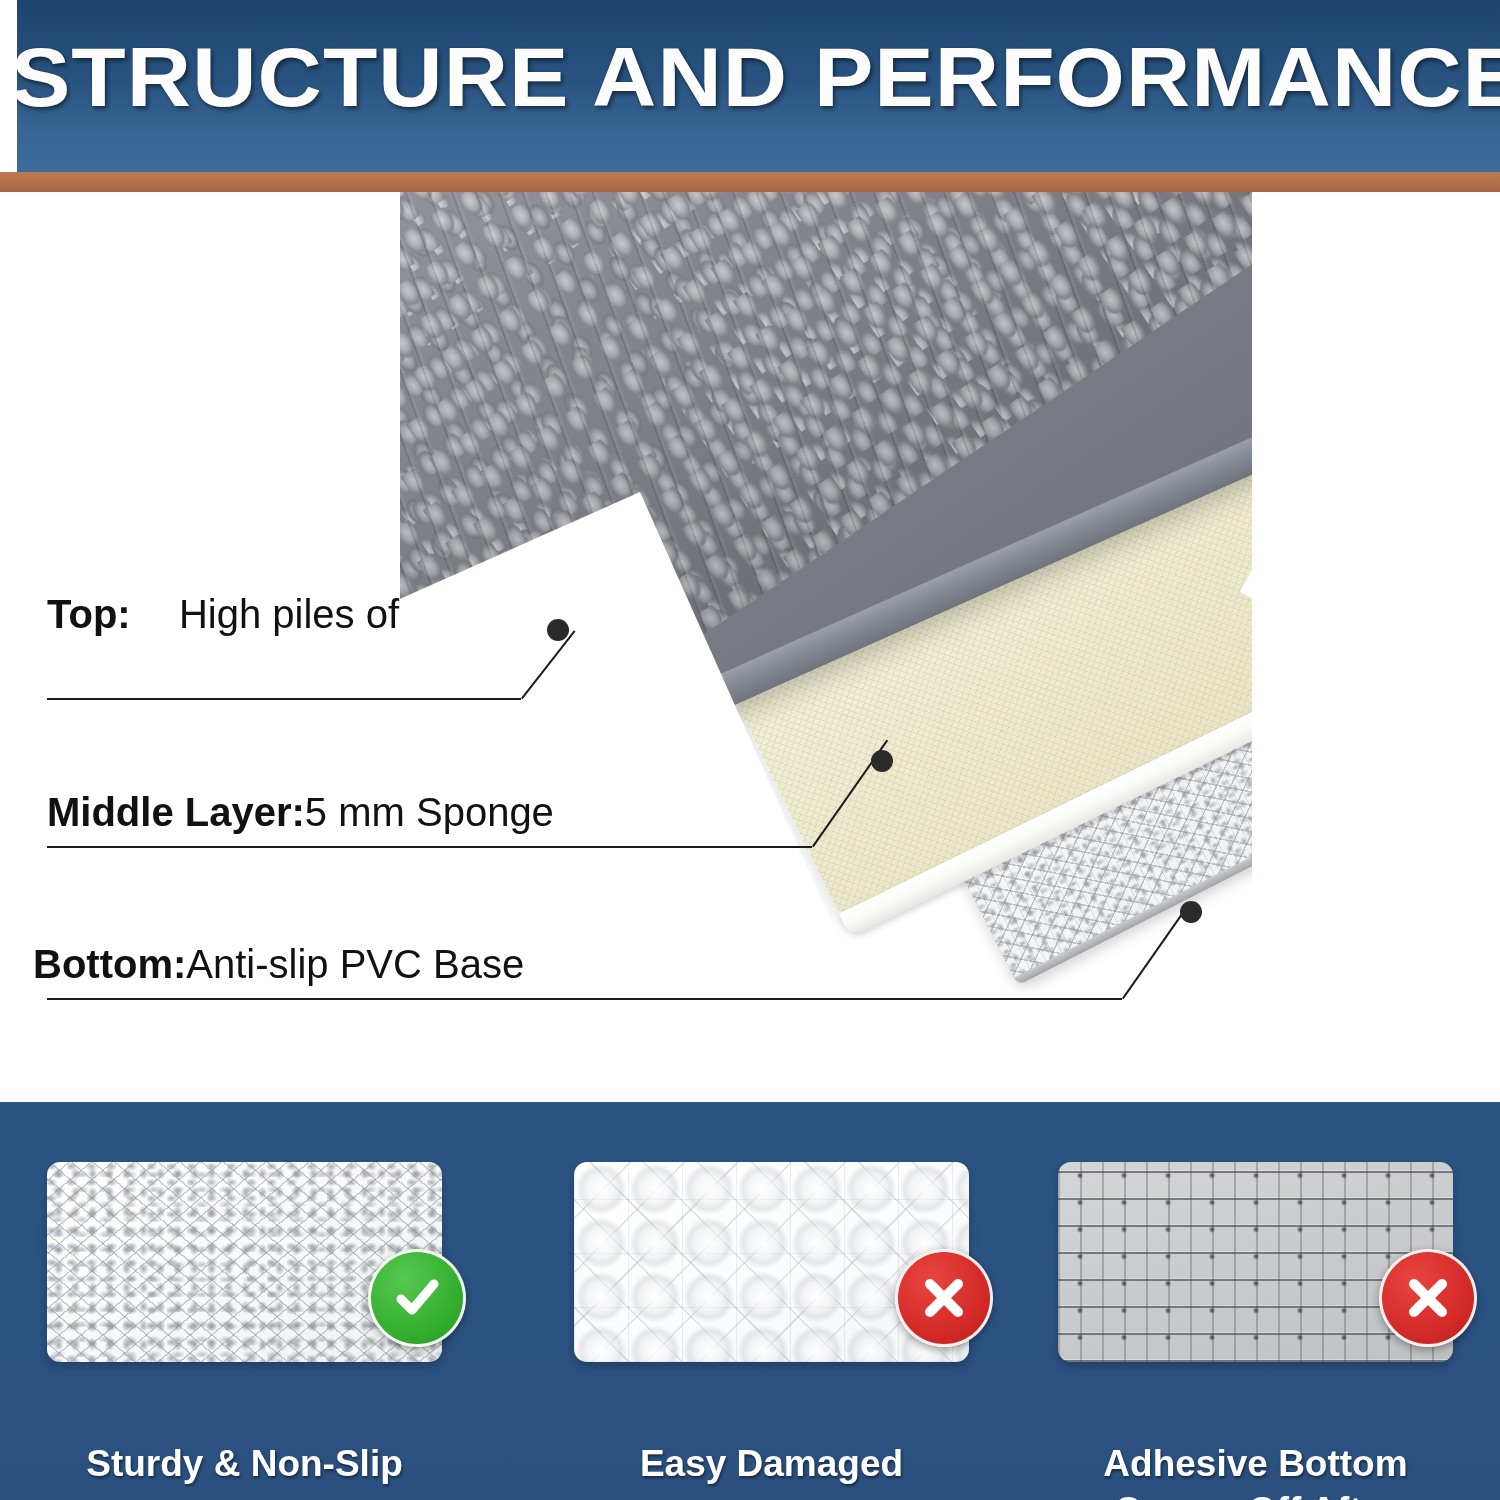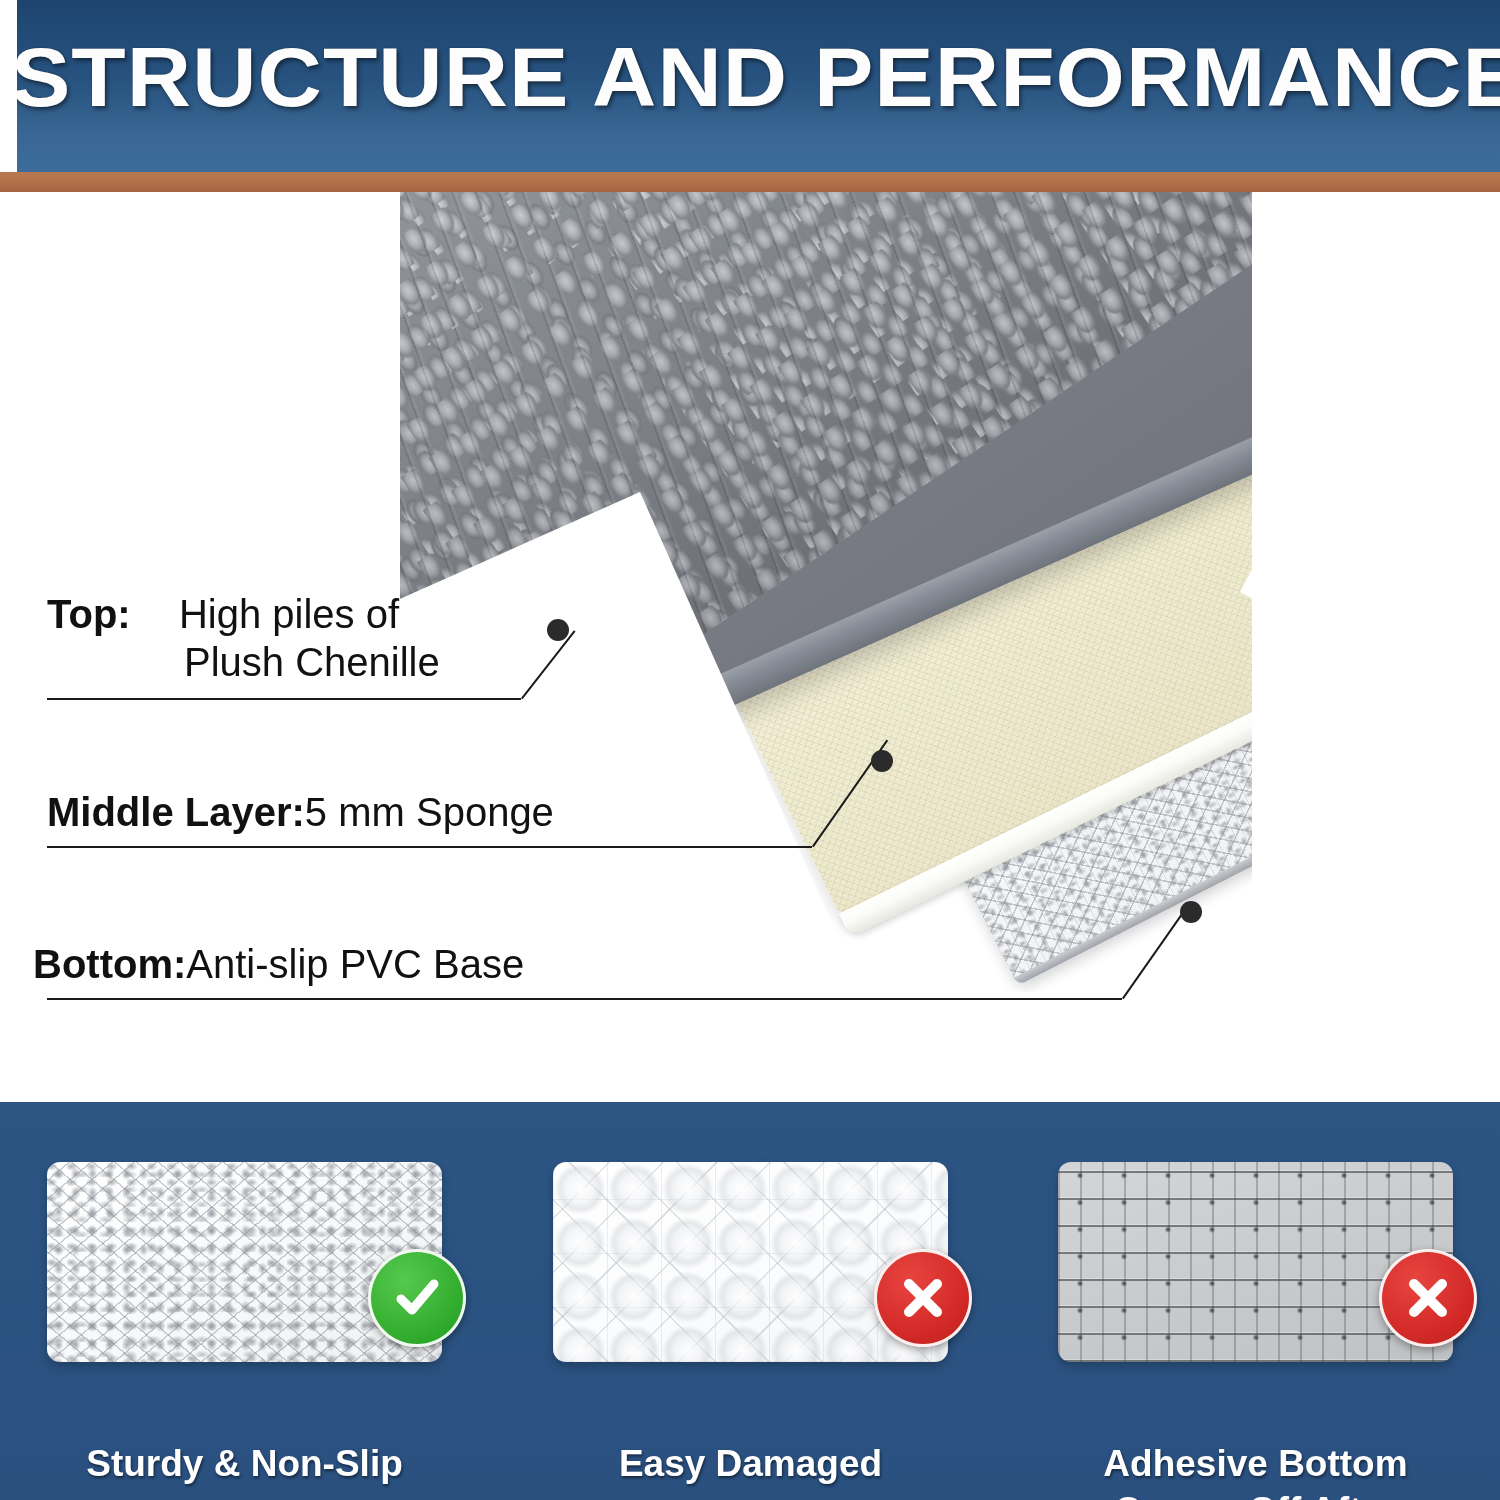--- a/index.html
+++ b/index.html
@@ -166,23 +166,20 @@
     <div class="mask" style="left:-100px;top:800px;width:1900px;height:400px;"></div>
     <div class="mask" style="left:400px;top:660px;width:1500px;height:500px;transform:rotate(13deg);transform-origin:0 0;"></div>
     <div class="mask" style="left:1240px;top:-220px;width:600px;height:620px;transform:rotate(28deg);transform-origin:0 100%;"></div>
 
     <div class="callout" style="left:47px;top:398px;">
       <div class="co-text">
         <span class="lbl">Top:</span>
         <span style="display:inline-block;width:26px;"></span>
         <span class="val">High piles of</span>
       </div>
-      <div class="co-text" style="padding-left:137px;">
-        <span class="val">Plush Chenille</span>
-      </div>
     </div>
     <div class="rule" style="left:47px;top:506px;width:474px;"></div>
     <div class="lead" style="left:521px;top:506px;width:86px;transform:rotate(-52deg);"></div>
     <div class="dot" style="left:547px;top:427px;"></div>
 
     <div class="callout" style="left:47px;top:596px;">
       <div class="co-text">
         <span class="lbl">Middle Layer:</span><span class="val">5 mm Sponge</span>
       </div>
     </div>
@@ -210,21 +207,21 @@
         <div class="badge ok">
           <svg width="56" height="56" viewBox="0 0 56 56" aria-hidden="true">
             <path d="M12 29 L23 40 L45 14" fill="none" stroke="#ffffff" stroke-width="9" stroke-linecap="round" stroke-linejoin="round"></path>
           </svg>
         </div>
         <div class="cap">
           <div>Sturdy &amp; Non-Slip</div>
         </div>
       </div>
 
-      <div class="card card2" style="left:553px;">
+      <div class="card card2" style="left:574px;">
         <div class="swatch">
         </div>
         <div class="badge no">
           <svg width="54" height="54" viewBox="0 0 54 54" aria-hidden="true">
             <path d="M13 13 L41 41 M41 13 L13 41" fill="none" stroke="#ffffff" stroke-width="10" stroke-linecap="round"></path>
           </svg>
         </div>
         <div class="cap">
           <div>Easy Damaged</div>
         </div>

